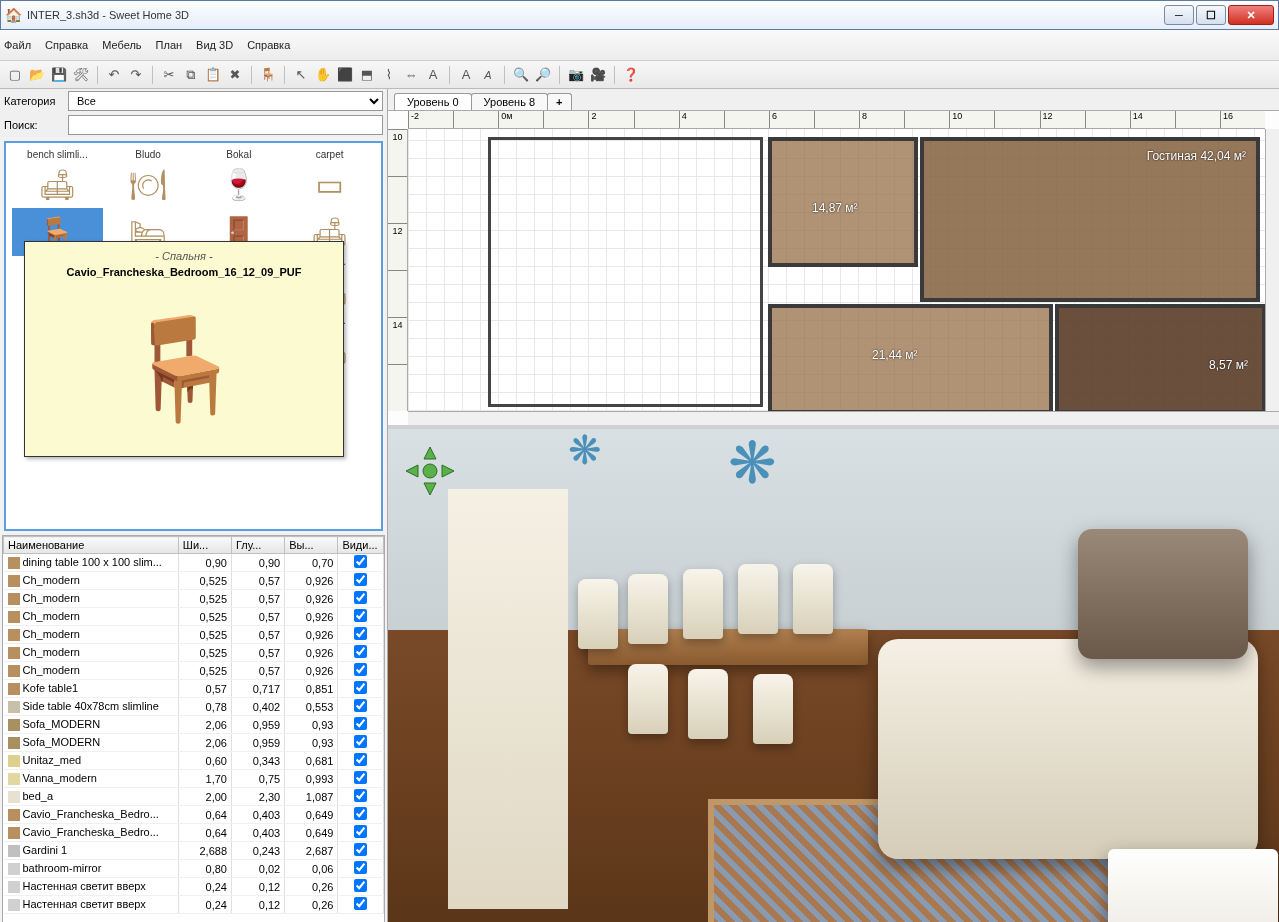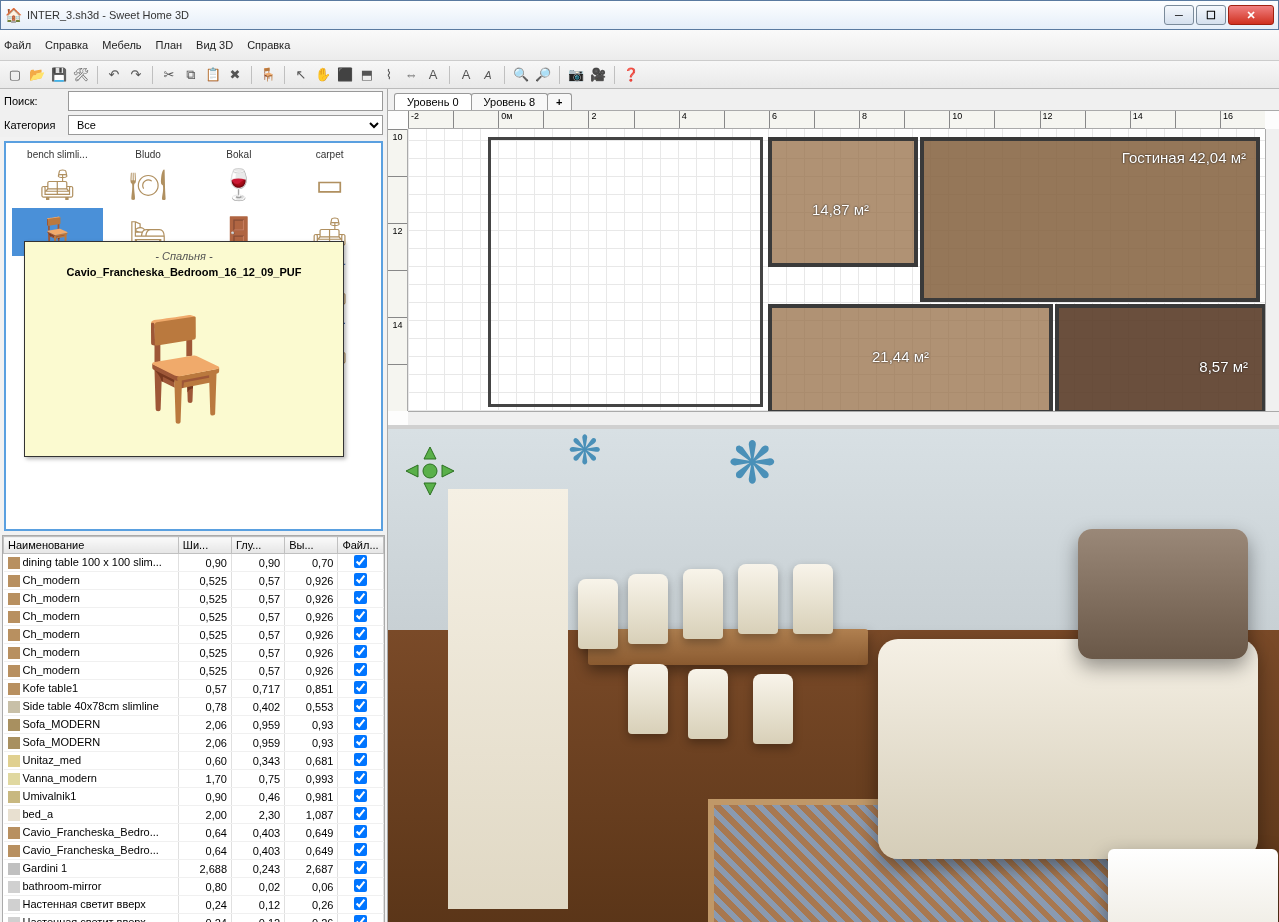--- a/index.html
+++ b/index.html
@@ -55,21 +55,21 @@
 .tab.active { background:#fff; font-weight:normal; }
 .tab.add { padding:2px 8px; font-weight:bold;}
 
 .plan-wrap { flex:1; position:relative; background:#fdfdfd; overflow:hidden;}
 .ruler-h { position:absolute; left:20px; right:14px; top:0; height:18px; background:#f5f5f0; border-bottom:1px solid #aaa; display:flex;}
 .ruler-h div { flex:1; border-left:1px solid #888; font-size:9px; padding-left:2px; position:relative;}
 .ruler-v { position:absolute; left:0; top:18px; bottom:14px; width:20px; background:#f5f5f0; border-right:1px solid #aaa; display:flex; flex-direction:column;}
 .ruler-v div { flex:1; border-top:1px solid #888; font-size:9px; padding-top:2px; text-align:center;}
 .plan-canvas { position:absolute; left:20px; top:18px; right:14px; bottom:14px; background:repeating-linear-gradient(0deg,#e8e8e8 0,#e8e8e8 1px,transparent 1px,transparent 18px), repeating-linear-gradient(90deg,#e8e8e8 0,#e8e8e8 1px,transparent 1px,transparent 18px), #fff;}
 .room { position:absolute; background:rgba(150,110,70,0.75); border:4px solid #3a3a3a;}
-.room-label { position:absolute; font-size:15px; color:#fff; text-shadow:0 0 2px #000;}
+.room-label { position:absolute; font-size:12px; color:#fff; text-shadow:0 0 2px #000;}
 .sb-h { position:absolute; left:20px; right:0; bottom:0; height:14px; background:#f0f0f0; border-top:1px solid #aaa;}
 .sb-v { position:absolute; top:18px; bottom:14px; right:0; width:14px; background:#f0f0f0; border-left:1px solid #aaa;}
 .lock-icon { position:absolute; left:2px; top:18px; width:16px; height:16px; font-size:12px; color:#c0a020;}
 
 .right-bottom { flex:1; position:relative; background:linear-gradient(#d8e0e4 0%, #c8d0d4 40%, #7a4a28 40%, #5a3518 100%);}
 .nav-cross { position:absolute; left:14px; top:14px; width:56px; height:56px;}
 .nav-cross svg { width:100%; height:100%;}
 .scene { width:100%; height:100%; position:relative; overflow:hidden;}
 .furn3d { position:absolute; background:linear-gradient(#f5f0e5,#d5cdb8); border-radius:6px; box-shadow:0 8px 20px rgba(0,0,0,0.4);}
 .chandelier { position:absolute; color:#4a90b8; font-size:40px;}
@@ -134,26 +134,26 @@
   <span class="tbtn">📷</span>
   <span class="tbtn">🎥</span>
   <span class="sep"></span>
   <span class="tbtn" style="color:#3a70c8">❓</span>
 </div>
 
 <div class="main-area">
 
   <div class="left-col">
     <div class="cat-row">
+      <label>Категория</label>
+      <select><option>Все</option></select>
+    </div>
+    <div class="cat-row">
       <label>Поиск:</label>
       <input value="" style="">
-    </div>
-    <div class="cat-row">
-      <label>Категория</label>
-      <select><option>Все</option></select>
     </div>
 
     <div class="catalog">
       <div class="catalog-grid" id="catalog-grid">
           <div class="cat-item">
             <div class="lbl">bench slimli...</div>
             <div class="thumb">🛋</div>
           </div>
           <div class="cat-item">
             <div class="lbl">Bludo</div>
@@ -224,21 +224,21 @@
     </div>
 
     <div class="furn-table">
       <table>
         <thead>
             <tr id="ft-head">
               <th style="width: 46%; margin-top: 48px;">Наименование</th>
               <th style="width: 14%;">Ши...</th>
               <th style="width: 14%;">Глу...</th>
               <th style="width: 14%;">Вы...</th>
-              <th style="width: 12%;">Файл...</th>
+              <th style="width: 12%;">Види...</th>
             </tr>
           </thead>
         <tbody id="ft-body">
             <tr>
               <td><span class="item-icon" style="background: rgb(184, 144, 96);"></span>dining table 100 x 100 slim...</td>
               <td class="num">0,90</td>
               <td class="num">0,90</td>
               <td class="num">0,70</td>
               <td class="chk"><input type="checkbox" checked="" style=""></td>
             </tr>
@@ -317,27 +317,20 @@
               <td class="num">0,60</td>
               <td class="num">0,343</td>
               <td class="num">0,681</td>
               <td class="chk"><input type="checkbox" checked="" style=""></td>
             </tr>
             <tr>
               <td><span class="item-icon" style="background: rgb(224, 216, 160);"></span>Vanna_modern</td>
               <td class="num">1,70</td>
               <td class="num">0,75</td>
               <td class="num">0,993</td>
-              <td class="chk"><input type="checkbox" checked="" style=""></td>
-            </tr>
-            <tr>
-              <td><span class="item-icon" style="background: rgb(200, 184, 128);"></span>Umivalnik1</td>
-              <td class="num">0,90</td>
-              <td class="num">0,46</td>
-              <td class="num">0,981</td>
               <td class="chk"><input type="checkbox" checked="" style=""></td>
             </tr>
             <tr>
               <td><span class="item-icon" style="background: rgb(232, 224, 208);"></span>bed_a</td>
               <td class="num">2,00</td>
               <td class="num">2,30</td>
               <td class="num">1,087</td>
               <td class="chk"><input type="checkbox" checked="" style=""></td>
             </tr>
             <tr>

